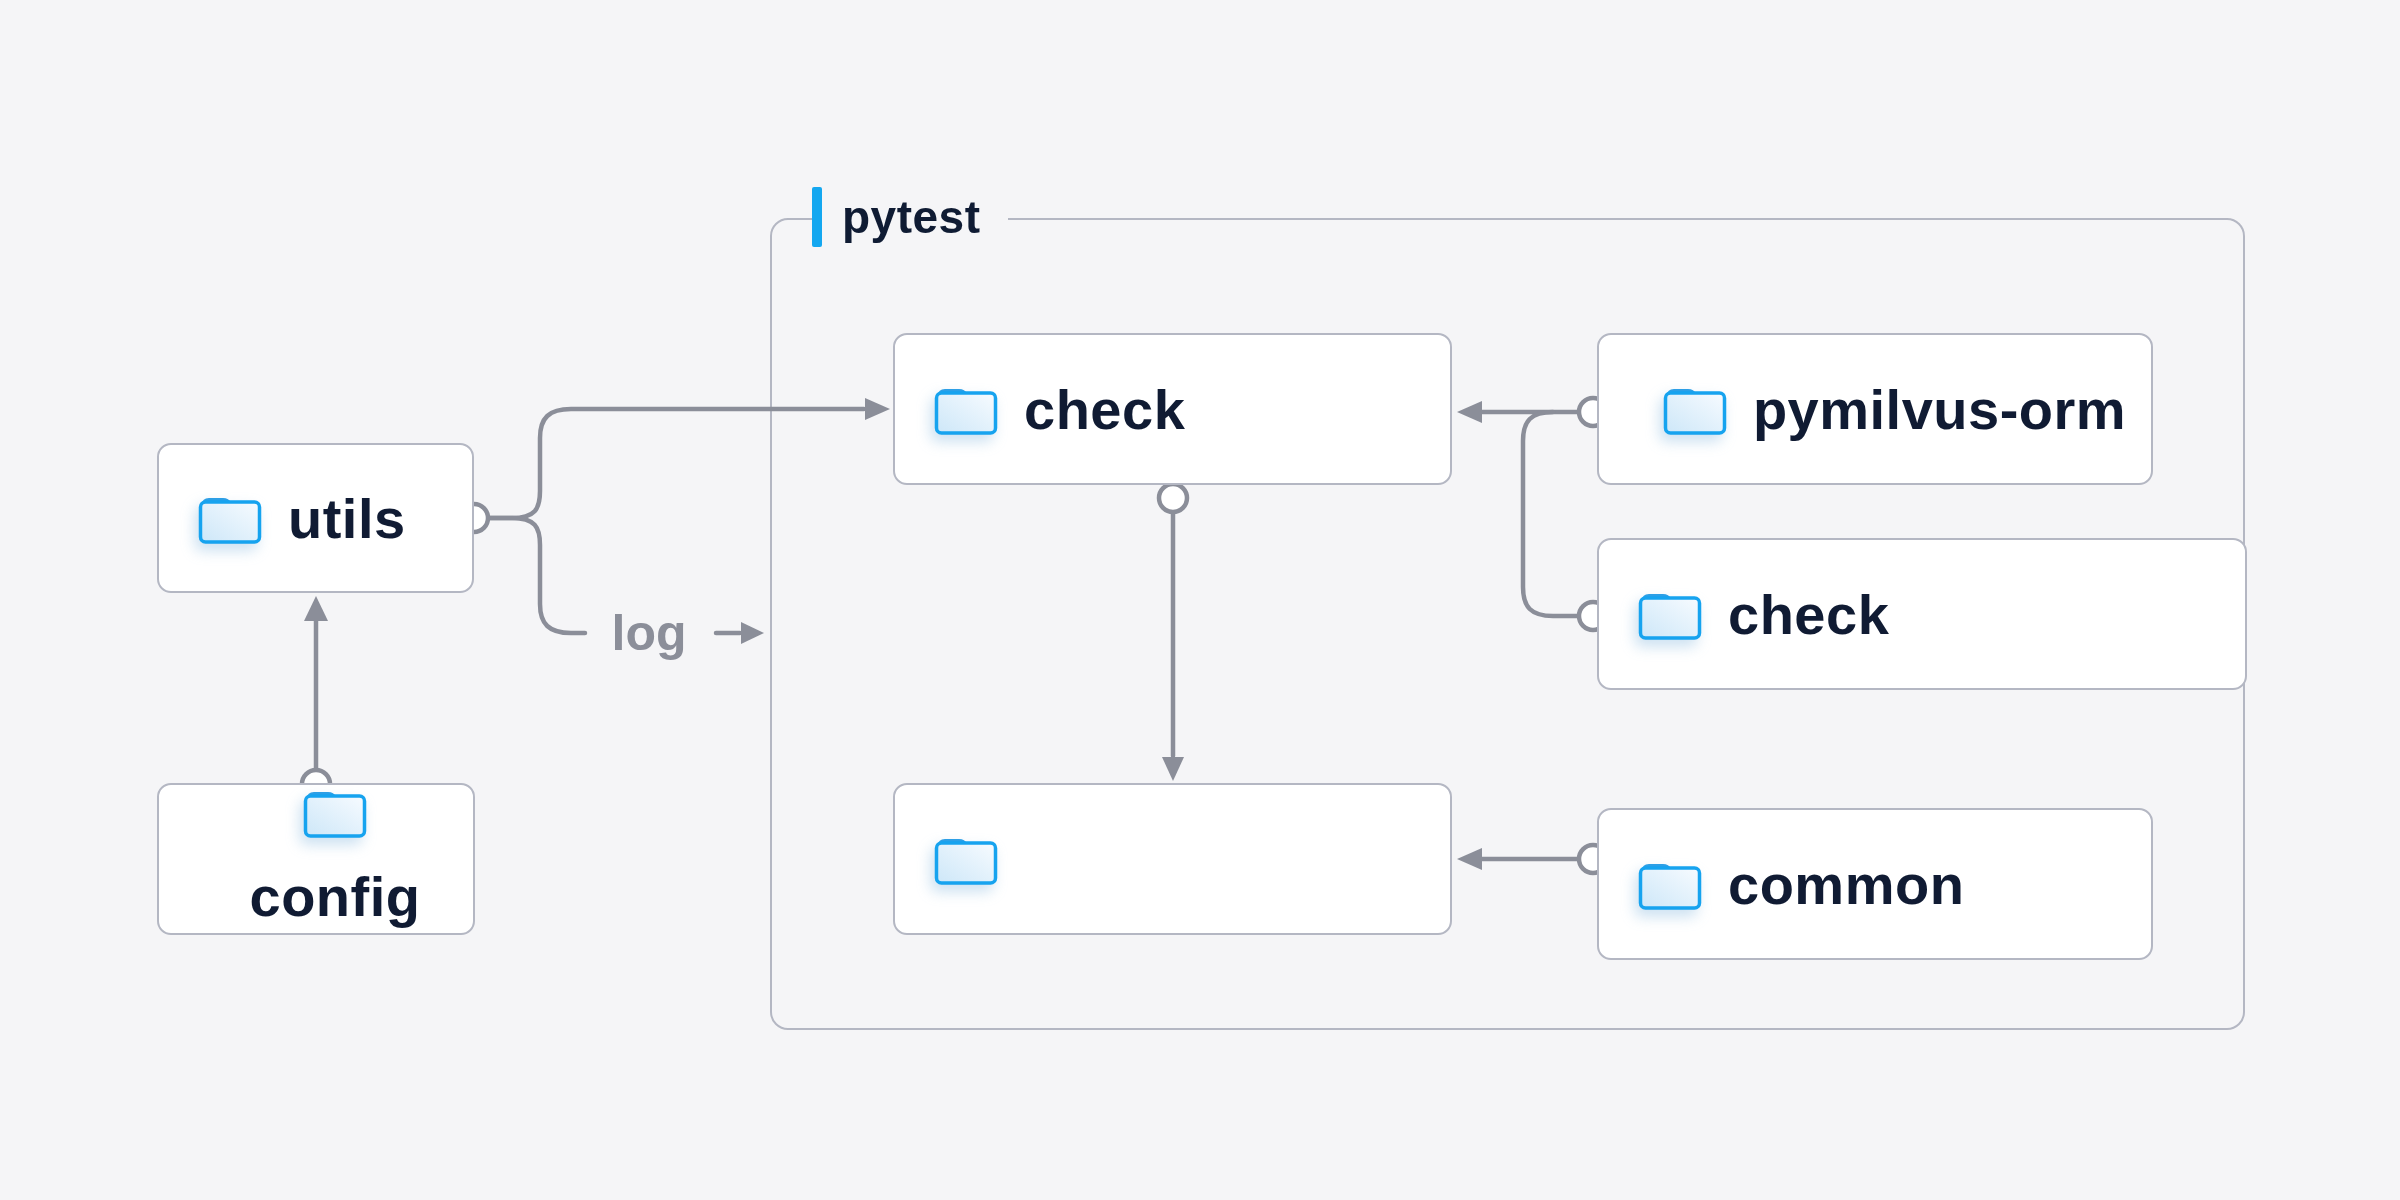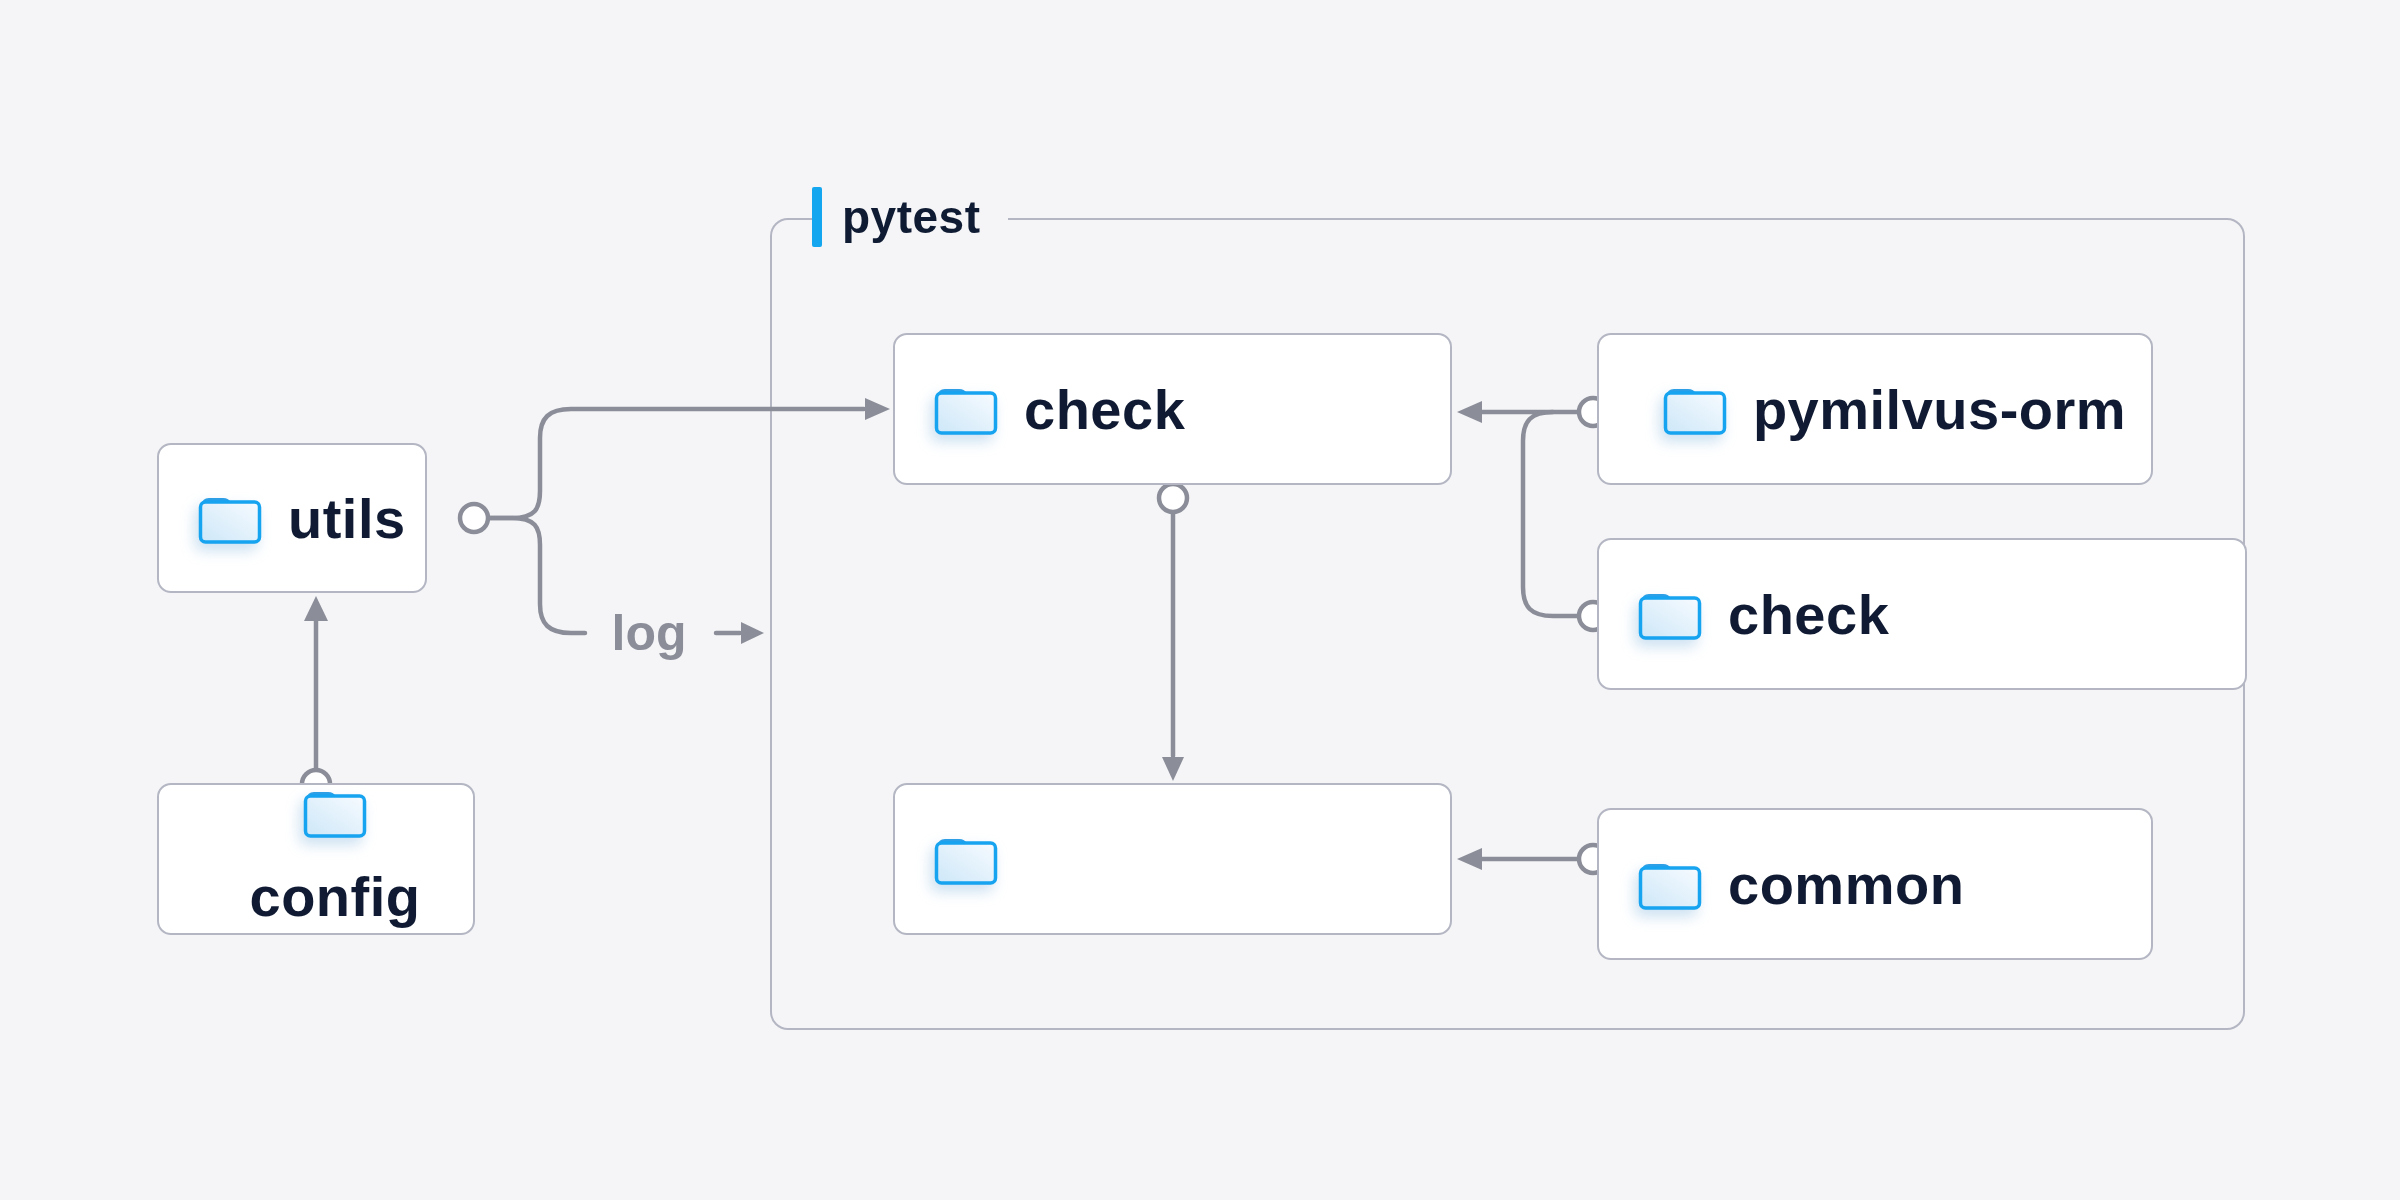--- a/index.html
+++ b/index.html
@@ -25,21 +25,21 @@
   
   .node{
     position:absolute;background:#ffffff;border:2.5px solid #b4b7c3;
     border-radius:14px;box-sizing:border-box;
     display:flex;align-items:center;padding-left:38px;gap:25px;
   }
   .node-label{
     font-size:56px;font-weight:700;color:#101b33;letter-spacing:.5px;
     white-space:nowrap;
   }
-  #node-utils    {left:157px;top:443px;width:270px;height:150px;}
+  #node-utils    {left:157px;top:443px;width:317px;height:150px;}
   #node-config   {left:157px;top:783px;width:318px;height:152px;flex-direction:column;}
   #node-base     {left:893px;top:333px;width:559px;height:152px;}
   #node-testcases{left:893px;top:783px;width:559px;height:152px;}
   #node-pymilvus {left:1597px;top:333px;width:556px;height:152px;justify-content:center;}
   #node-check    {left:1597px;top:538px;width:650px;height:152px;}
   #node-common   {left:1597px;top:808px;width:556px;height:152px;text-align:right;}
   .folder-icon{
     flex:0 0 auto;
     filter:drop-shadow(-4px 7px 7px rgba(110,170,215,.35));
   }

